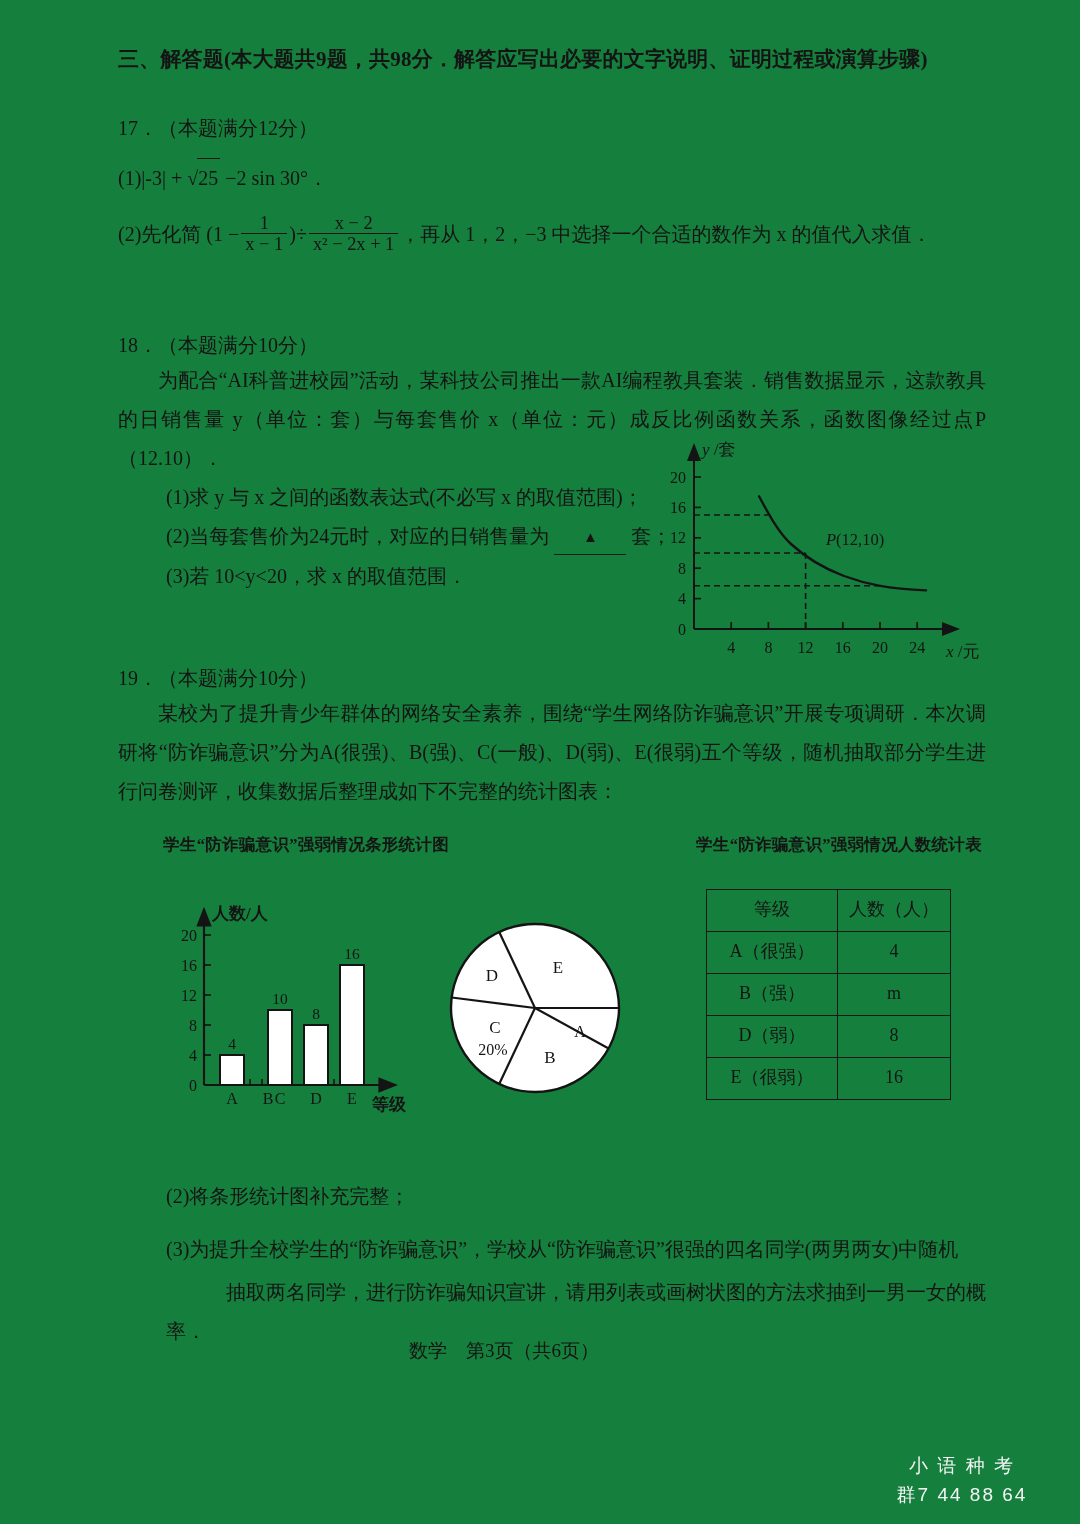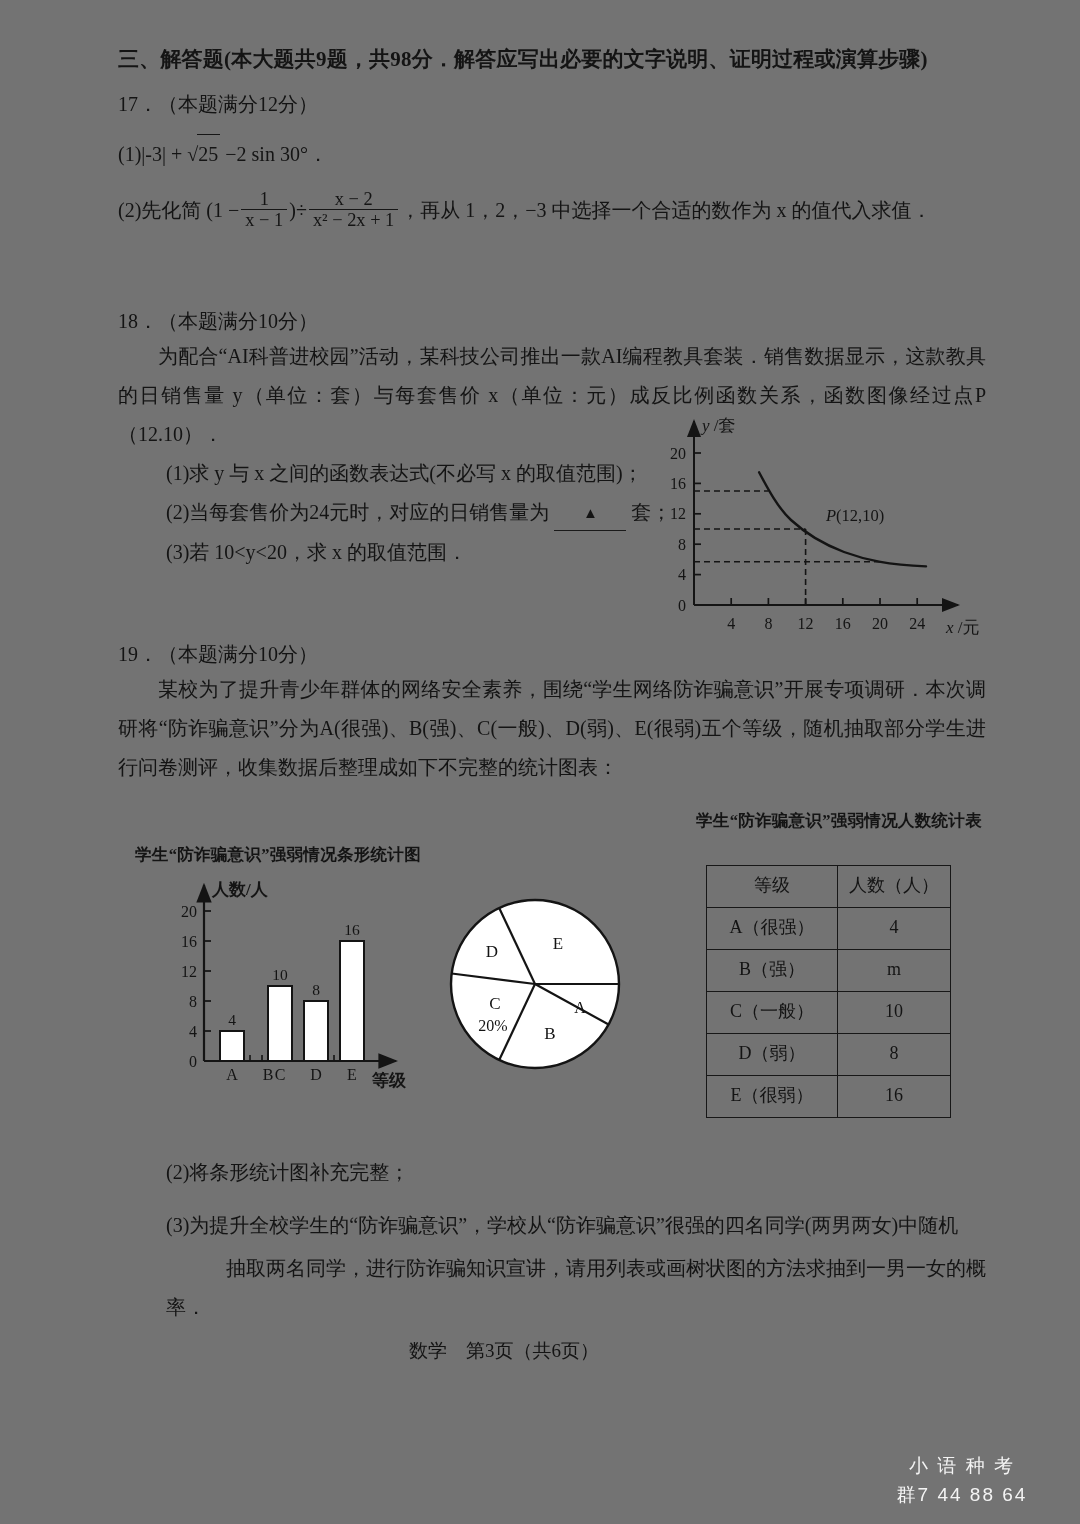--- a/index.html
+++ b/index.html
@@ -13,40 +13,40 @@
     position: relative;
     font-family: "Liberation Serif", "DejaVu Serif", serif;
     color: #141414;
     overflow: hidden;
   }
   .page {
     position: absolute;
     left: 0; top: 0;
     width: 1080px;
     height: 1524px;
-    background: #737373;
+    background: #15803d;
   }
   .content {
     position: absolute;
     left: 118px;
     top: 44px;
     width: 868px;
   }
 
   
   .sec-head {
     font-weight: bold;
     font-size: 21px;
     letter-spacing: .2px;
     line-height: 1.5;
     white-space: nowrap;
   }
   .q-num {
     font-size: 20px;
-    margin-top: 12px;
+    margin-top: 36px;
     line-height: 1.6;
   }
   .para {
     font-size: 20px;
     line-height: 1.95;
     text-indent: 2em;
     text-align: justify;
   }
   .line {
     font-size: 20px;
@@ -116,21 +116,21 @@
   }
   .ct {
     position: absolute;
     font-size: 16.5px;
     font-weight: bold;
     font-family: "Liberation Serif", serif;
     line-height: 1.5;
     letter-spacing: .3px;
     text-align: center;
   }
-  #ct-bar  { left: 0;  top: 0;  width: 320px; margin-top: 34px; }
+  #ct-bar  { left: 28px;  top: 0;  width: 320px; }
   #ct-pie  { left: 338px; top: 0;  width: 190px; }
   #ct-tab  { left: 556px; top: 0;  width: 330px; }
 
   .charts-row {
     position: relative;
     height: 268px;
   }
   .bar-wrap  { position: absolute; left: 40px;  top: 0px; width: 290px; height: 230px; }
   .pie-wrap  { position: absolute; left: 322px; top: 18px; width: 240px; height: 200px; }
   .table-wrap{ position: absolute; left: 588px; top: -6px; }
@@ -395,24 +395,20 @@
               </tr>
               <tr>
                 <td class="c1">A（很强）</td>
                 <td class="c2">4</td>
               </tr>
               <tr>
                 <td class="c1">B（强）</td>
                 <td class="c2">m</td>
               </tr>
               <tr>
-                <td class="c1">C（一般）</td>
-                <td class="c2">10</td>
-              </tr>
-              <tr>
                 <td class="c1">D（弱）</td>
                 <td class="c2">8</td>
               </tr>
               <tr>
                 <td class="c1">E（很弱）</td>
                 <td class="c2">16</td>
               </tr>
             </tbody>
           </table>
         </div>

